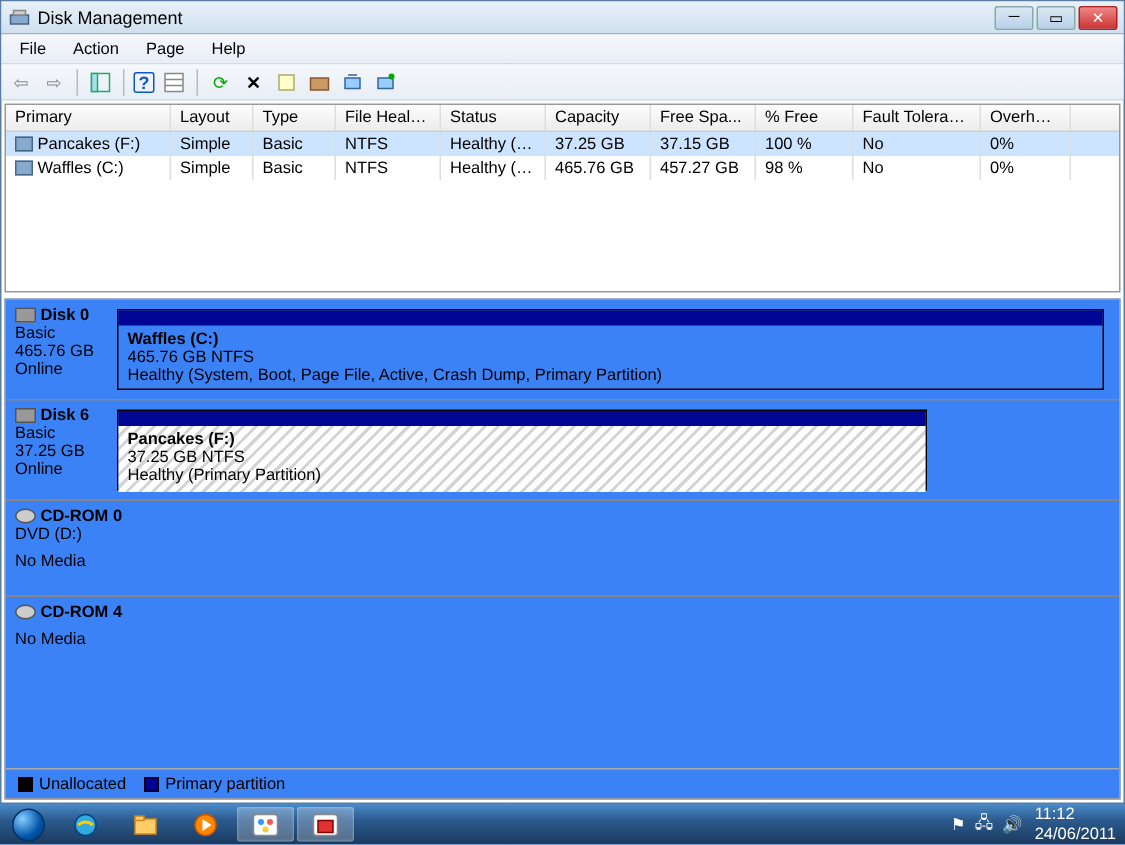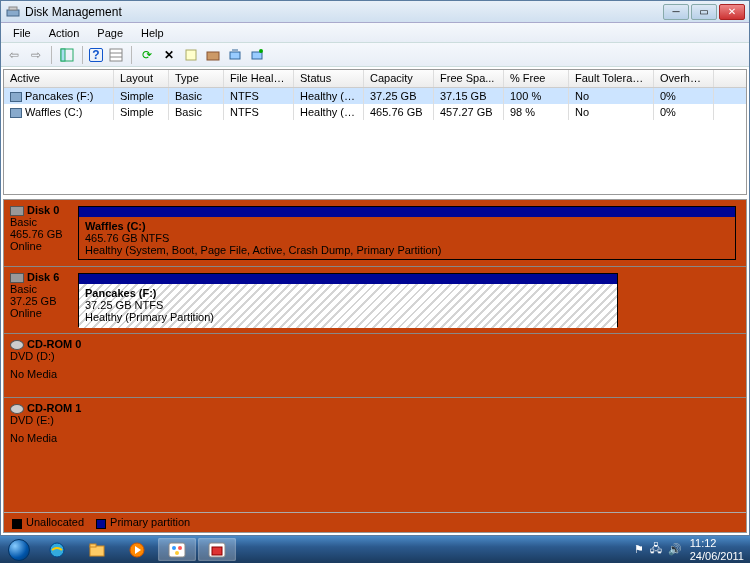--- a/index.html
+++ b/index.html
@@ -23,21 +23,21 @@
 .vol-list { border: 1px solid #999; margin: 2px; }
 .vol-header { display: flex; background: linear-gradient(to bottom,#fdfdfd,#ececec); border-bottom: 1px solid #ccc; height: 18px; }
 .vol-header div, .vol-row div { padding: 2px 6px; border-right: 1px solid #ddd; overflow: hidden; white-space: nowrap; text-overflow: ellipsis; }
 .vol-row { display: flex; height: 16px; align-items: center; }
 .vol-row.selected { background: #cce4ff; }
 .c-vol { width: 110px;} .c-lay{width:55px;} .c-typ{width:55px;} .c-fs{width:70px;} .c-sta{width:70px;} .c-cap{width:70px;} .c-fre{width:70px;} .c-pct{width:65px;} .c-ft{width:85px;} .c-oh{width:60px;}
 .vol-body { height: 106px; background:#fff;}
 .vol-icon { display:inline-block; width:12px; height:10px; background:#8ac; border:1px solid #468; margin-right:3px; vertical-align:middle;}
 
 
-.disk-area { flex: 1; border: 1px solid #999; margin: 2px; background: #c2410c; overflow:hidden; display:flex; flex-direction:column;}
+.disk-area { flex: 1; border: 1px solid #999; margin: 2px; background: #3b82f6; overflow:hidden; display:flex; flex-direction:column;}
 .disk-row { display: flex; border-bottom: 1px solid #888; min-height: 64px; }
 .disk-row.cd { min-height: 64px; }
 .disk-label { width: 72px; padding: 4px 6px; font-size: 11px;}
 .disk-label .name { font-weight: bold; }
 .disk-label .dicon{display:inline-block;width:14px;height:10px;background:#999;border:1px solid #555;margin-right:3px;vertical-align:middle;}
 .disk-part-wrap { flex:1; padding: 6px 10px 6px 2px; }
 .disk-part { border: 1px solid #000; height: 54px; }
 .disk-part .bar { height: 10px; background: #000594; }
 .disk-part .body { padding: 3px 6px; font-size: 11px; }
 .disk-part .pname{font-weight:bold;}
@@ -126,21 +126,21 @@
     <div class="tool-btn">
         <svg width="14" height="14">
           <rect x="2" y="4" width="10" height="7" fill="#9cf" stroke="#369"></rect>
           <circle cx="11" cy="3" r="2" fill="#0a0"></circle>
         </svg>
       </div>
   </div>
 
   <div class="vol-list">
     <div class="vol-header">
-      <div class="c-vol">Active</div>
+      <div class="c-vol">Primary</div>
       <div class="c-lay">Layout</div>
       <div class="c-typ">Type</div>
       <div class="c-fs">File Healthy</div>
       <div class="c-sta">Status</div>
       <div class="c-cap">Capacity</div>
       <div class="c-fre">Free Spa...</div>
       <div class="c-pct">% Free</div>
       <div class="c-ft">Fault Tolerance</div>
       <div class="c-oh">Overhead</div>
     </div>
@@ -216,22 +216,21 @@
       <div class="disk-label" style="width:100%">
         <div><span class="dicon" style="border-radius:50%;background:#ccc"></span><span class="name">CD-ROM 0</span></div>
         <div>DVD (D:)</div>
         <div style="height:6px"></div>
         <div>No Media</div>
       </div>
     </div>
 
     <div class="disk-row cd" style="border-bottom:none">
       <div class="disk-label" style="width:100%">
-        <div><span class="dicon" style="border-radius:50%;background:#ccc"></span><span class="name">CD-ROM 1</span></div>
-        <div>DVD (E:)</div>
+        <div><span class="dicon" style="border-radius:50%;background:#ccc"></span><span class="name">CD-ROM 4</span></div>
         <div style="height:6px"></div>
         <div>No Media</div>
       </div>
     </div>
 
     <div style="flex:1"></div>
     <div class="legend">
       <span><span class="sw unalloc"></span><span>Unallocated</span></span>
       <span><span class="sw prim"></span><span>Primary partition</span></span>
     </div>

